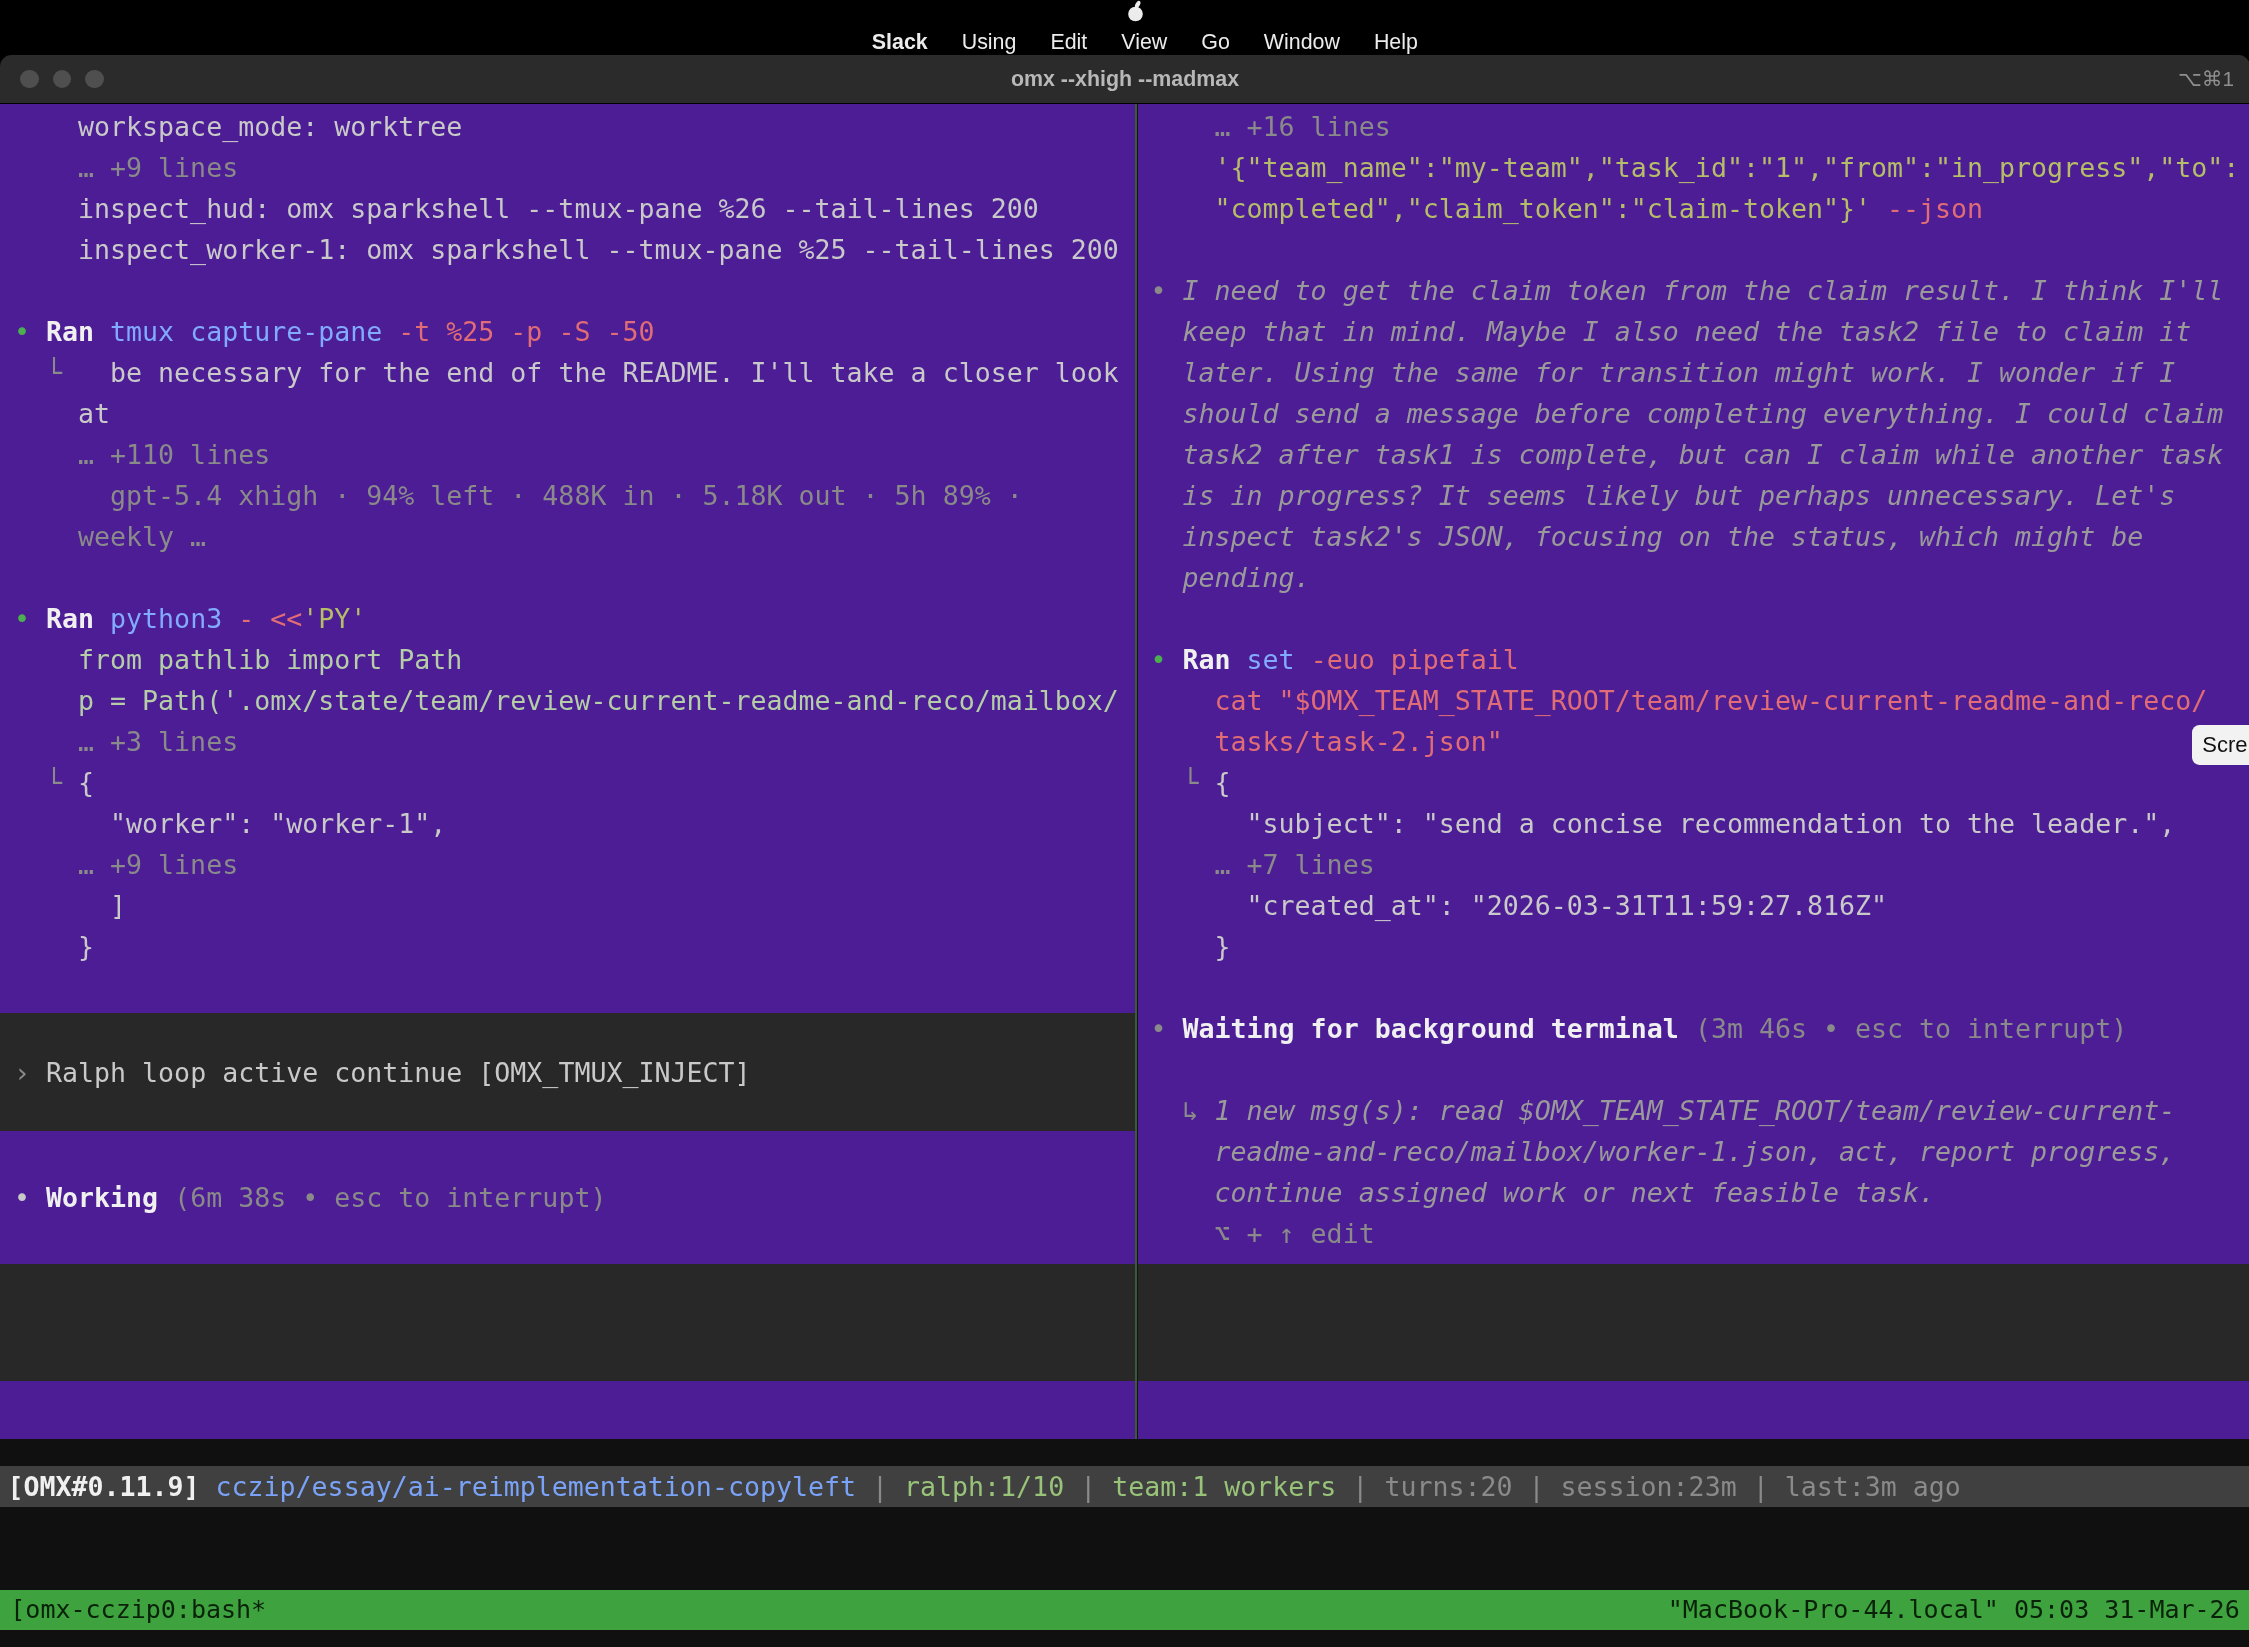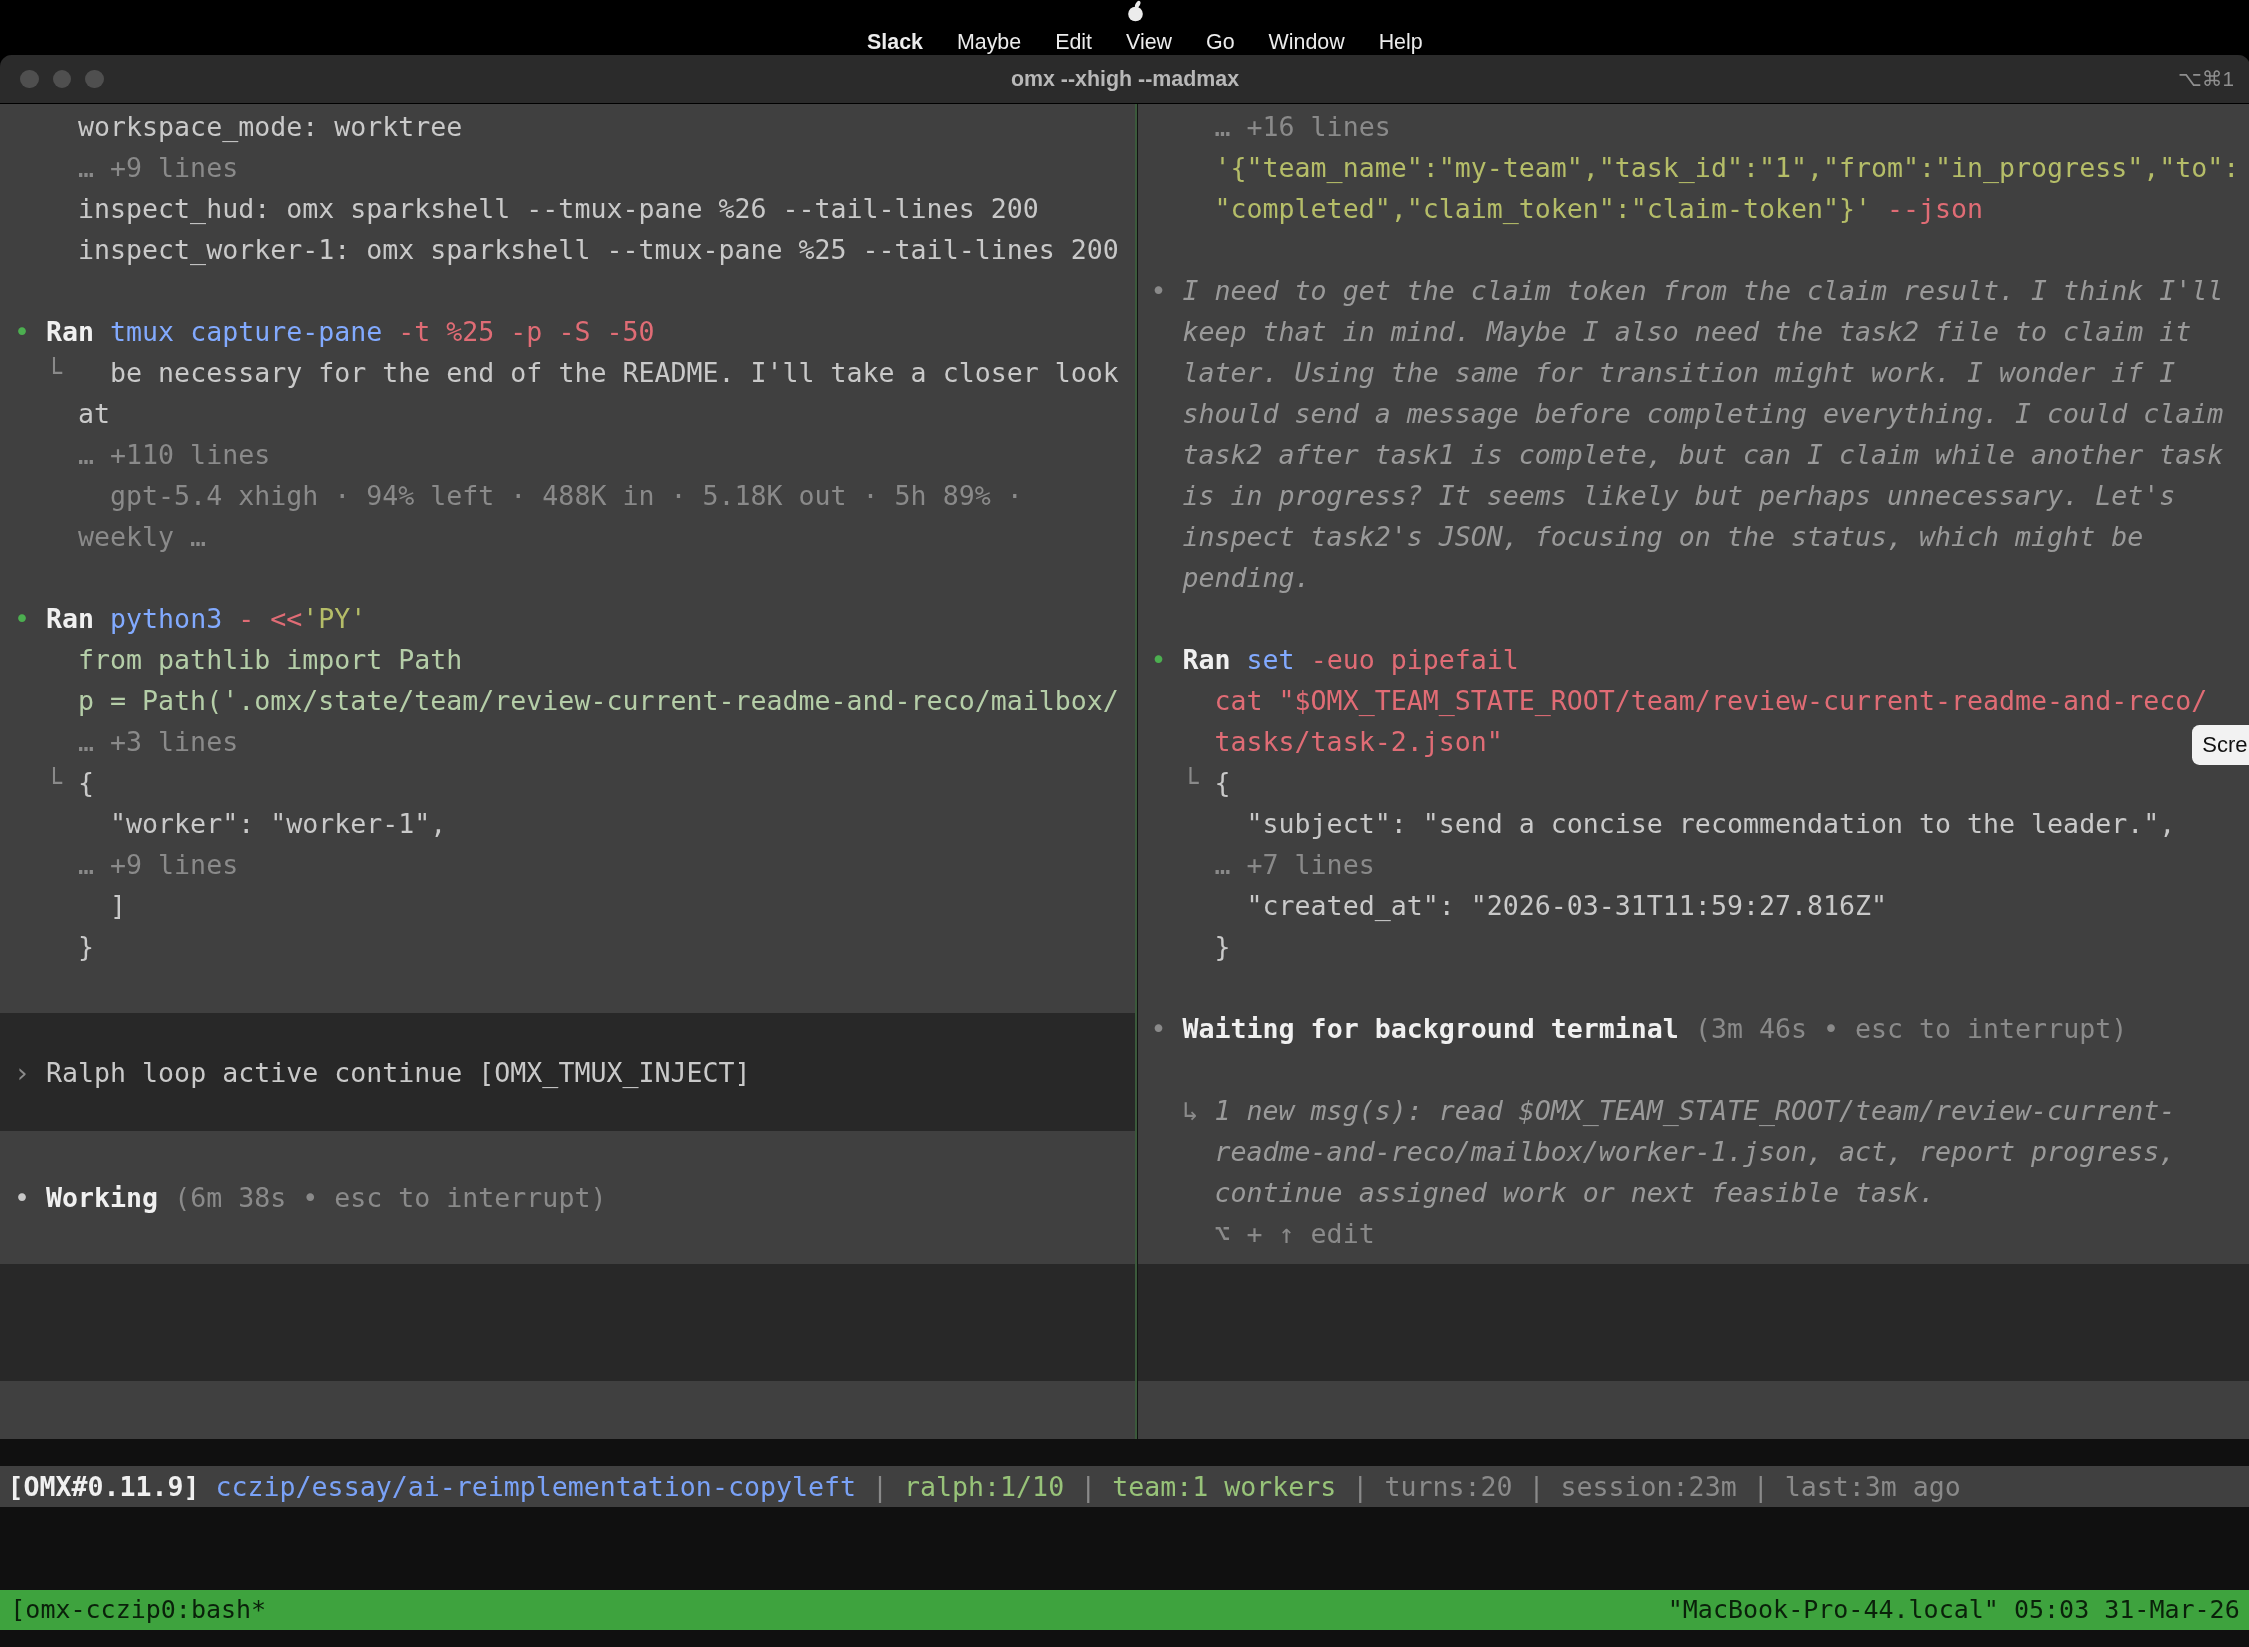--- a/index.html
+++ b/index.html
@@ -48,21 +48,21 @@
   .light { width:18.5px; height:18.5px; border-radius:50%; background:#4f4f4f; }
   #window-title {
     position:absolute; left:0; right:0; text-align:center;
     color:#b8b8b8; font-size:21.4px; font-weight:700;
   }
   #title-shortcut { margin-left:auto; padding-right:16px; color:#8f8f8f; font-size:20.7px; }
 
   
   #panes { position:absolute; top:49px; left:0; width:2250px; height:1335px; background:#131313; }
   #pane-divider { position:absolute; left:1135px; top:0; width:2.2px; height:1335px; background:#3b5a3b; }
-  .pane { position:absolute; top:0; height:1335px; overflow:hidden; background:#404040; }
+  .pane { position:absolute; top:0; height:1335px; overflow:hidden; background:#4c1d95; }
   #left-pane { left:0; width:1135px; }
   #right-pane { left:1138px; width:1112px; }
   .lines { padding-top:1.5px; }
   #left-pane .lines, #left-pane .band, #left-pane .pane-footer, #left-pane .floating-line { padding-left:14px; }
   #right-pane .lines, #right-pane .band, #right-pane .pane-footer { padding-left:12.5px; }
 
   .tline { height:41px; line-height:41px; white-space:pre; font-size:26.6px; overflow:hidden; }
 
   .band { position:absolute; left:0; right:0; background:#282828; display:flex; align-items:center; }
   #inject-band { top:909px; height:118px; }
@@ -103,21 +103,21 @@
 
 <div id="menubar">
   <span>
     <svg width="19" height="23.6" viewBox="0 0 26 32">
       <circle cx="13" cy="19" r="10" fill="#ececec"></circle>
       <ellipse cx="16" cy="6" rx="3" ry="5.5" fill="#ececec" transform="rotate(28 16 6)"></ellipse>
     </svg>
   </span>
   <span class="menu-items">
     <span class="menu-item app">Slack</span>
-    <span class="menu-item">Maybe</span>
+    <span class="menu-item">Using</span>
     <span class="menu-item">Edit</span>
     <span class="menu-item">View</span>
     <span class="menu-item">Go</span>
     <span class="menu-item">Window</span>
     <span class="menu-item">Help</span>
   </span>
   <span class="status-icons">
     <span class="rec-pill">
         <span class="dot"></span>
       </span>

